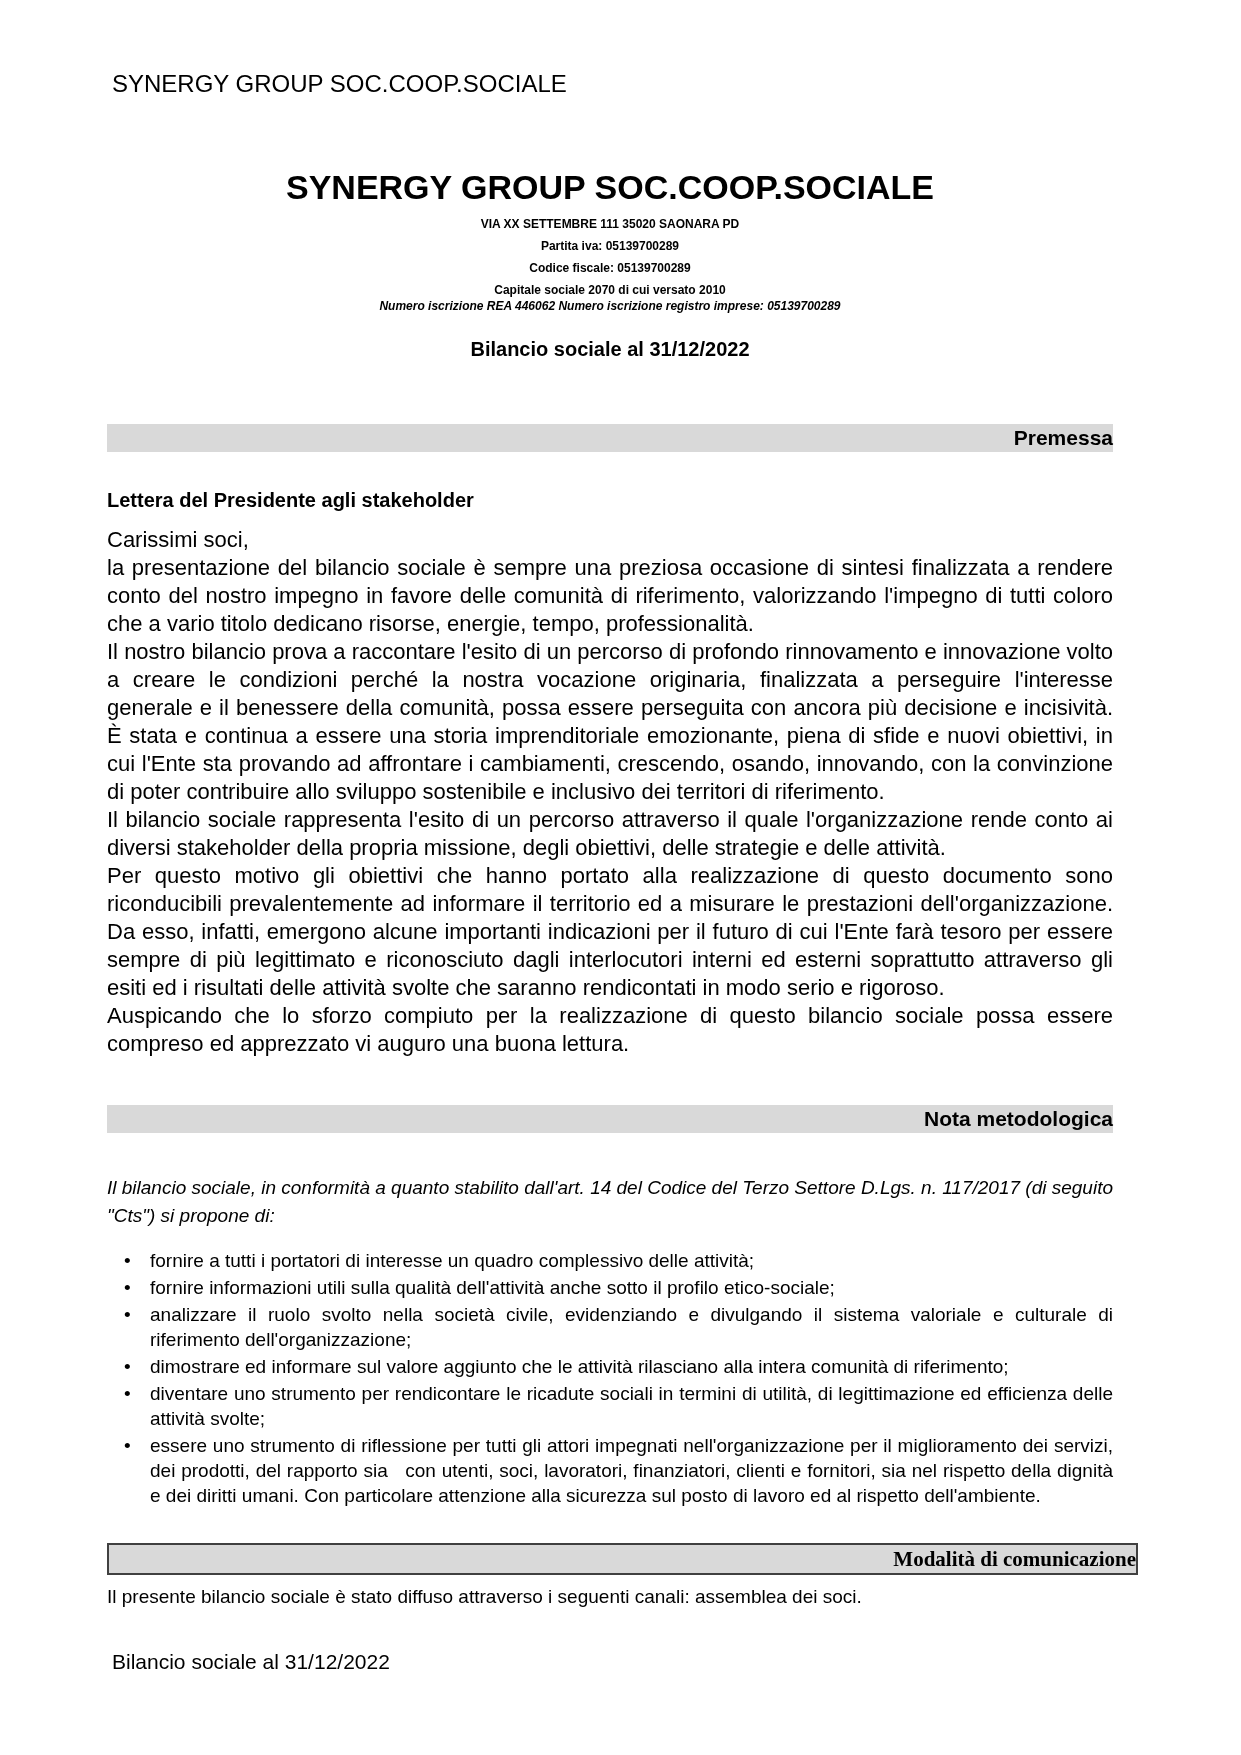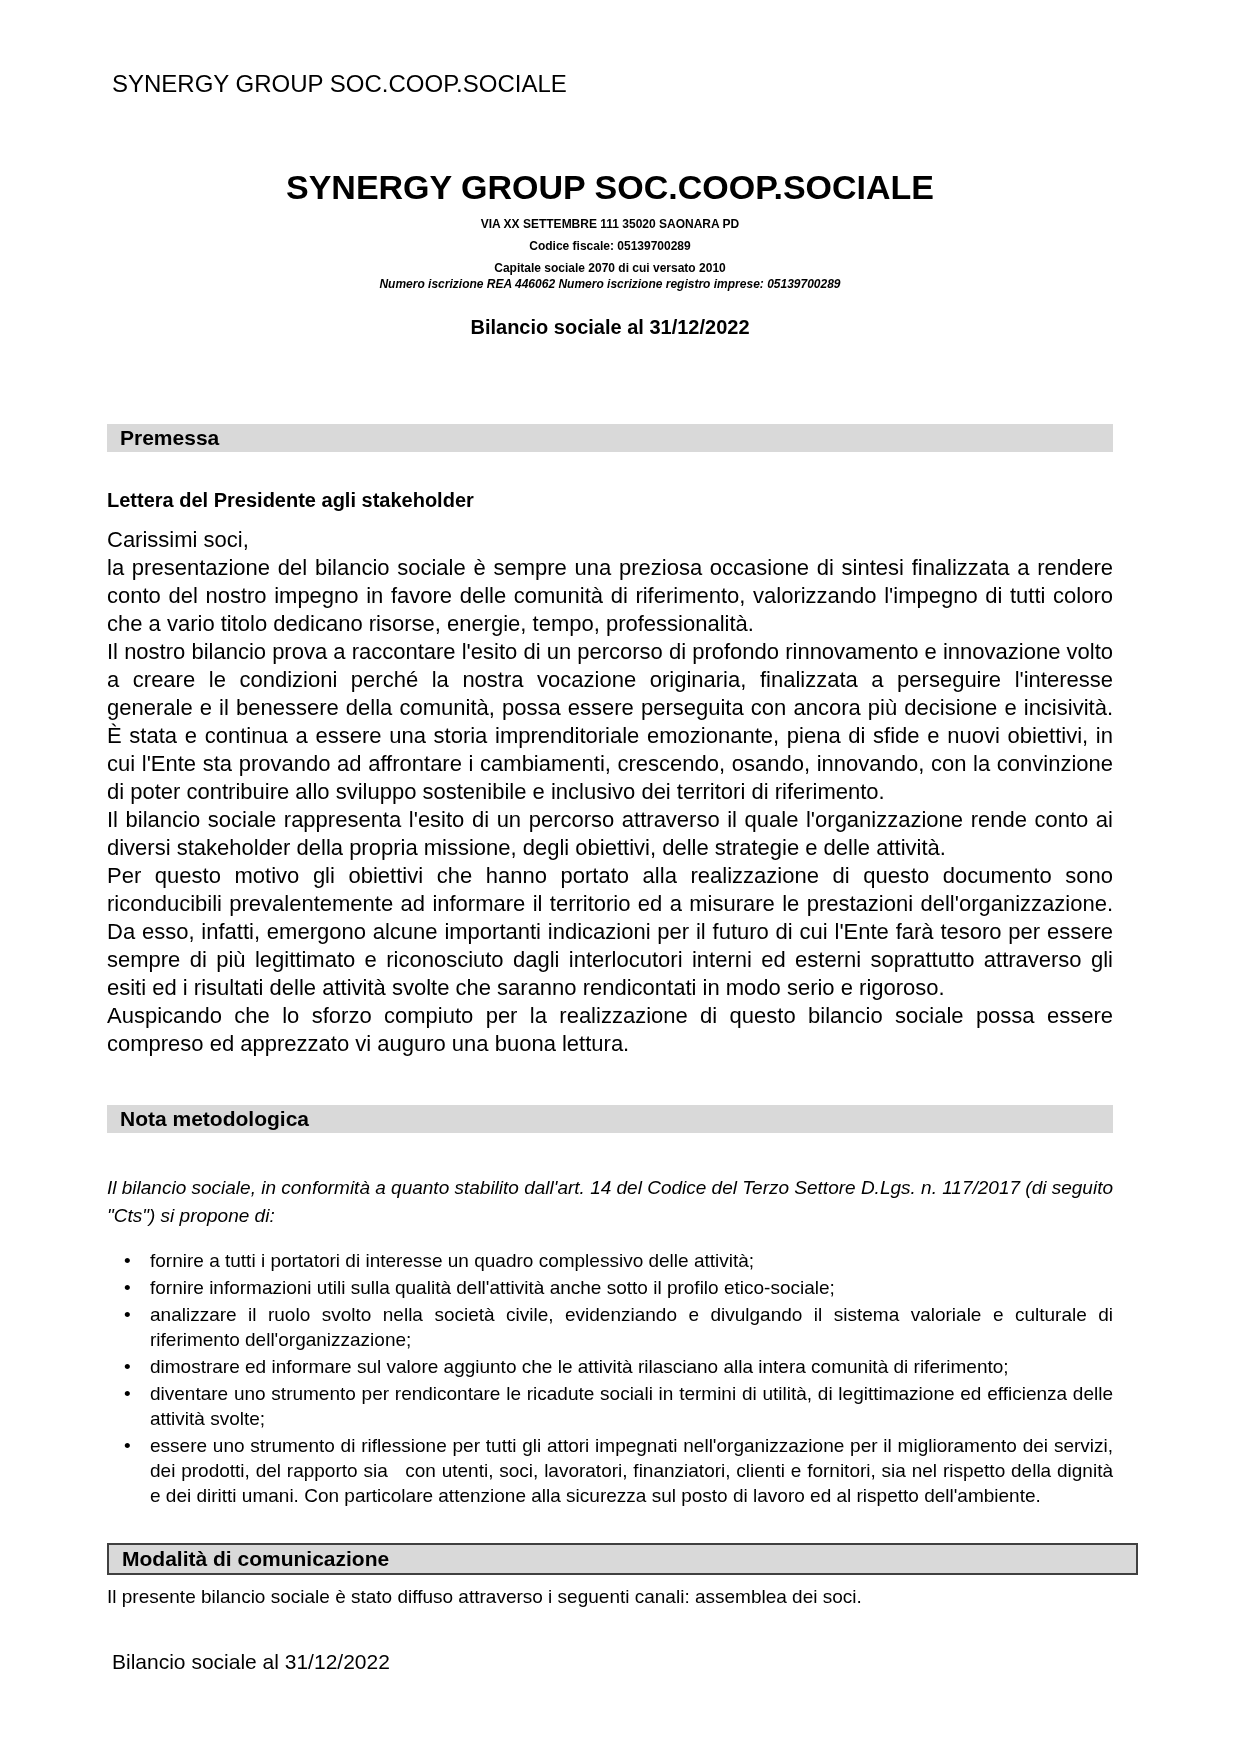--- a/index.html
+++ b/index.html
@@ -39,28 +39,30 @@
     left: 107px;
     width: 1006px;
     height: 28px;
     background: var(--band-bg, #d9d9d9);
     font-size: 21px;
     font-weight: 700;
     display: flex;
     align-items: center;
     padding-left: 13px;
     box-sizing: border-box;
+    justify-content: flex-end;
   }
   .band.premessa { top: 424px; }
   .band.nota { top: 1105px; }
   .band.modalita {
     top: 1543px;
     width: 1031px;
     height: 32px;
     border: 2px solid var(--band-border, #404040);
+    font-family: Liberation Serif, serif;
   }
 
   .letter-heading {
     position: absolute;
     left: 107px;
     top: 489px;
     font-size: 20px;
     font-weight: 700;
     text-align: right;
   }
@@ -128,20 +130,21 @@
 </head>
 <body>
 
 <div class="page">
 
   <div class="running-header">SYNERGY GROUP SOC.COOP.SOCIALE</div>
 
   <div class="title-block">
     <div class="company-name">SYNERGY GROUP SOC.COOP.SOCIALE</div>
     <div class="company-line">VIA XX SETTEMBRE 111 35020 SAONARA PD</div>
+    <div class="company-line">Partita iva: 05139700289</div>
     <div class="company-line">Codice fiscale: 05139700289</div>
     <div class="company-line tight">Capitale sociale 2070 di cui versato 2010</div>
     <div class="company-line last">Numero iscrizione REA 446062 Numero iscrizione registro imprese: 05139700289</div>
     <div class="report-title">Bilancio sociale al 31/12/2022</div>
   </div>
 
   <div class="band premessa">
     <span>Premessa</span>
   </div>
 

